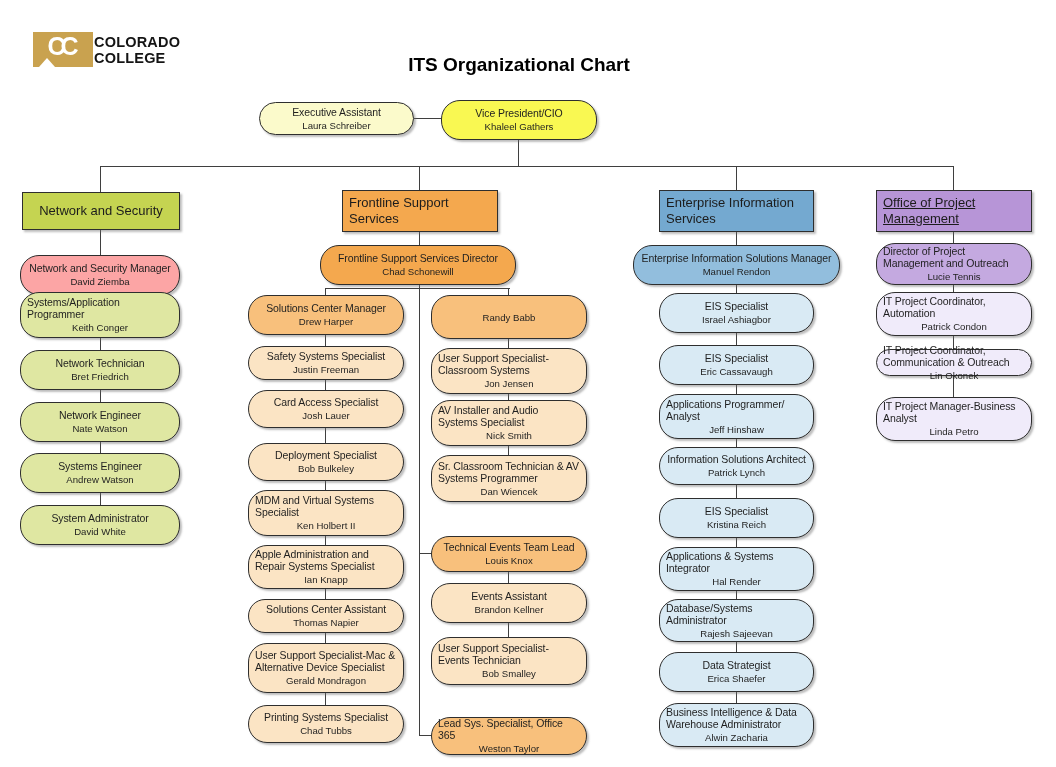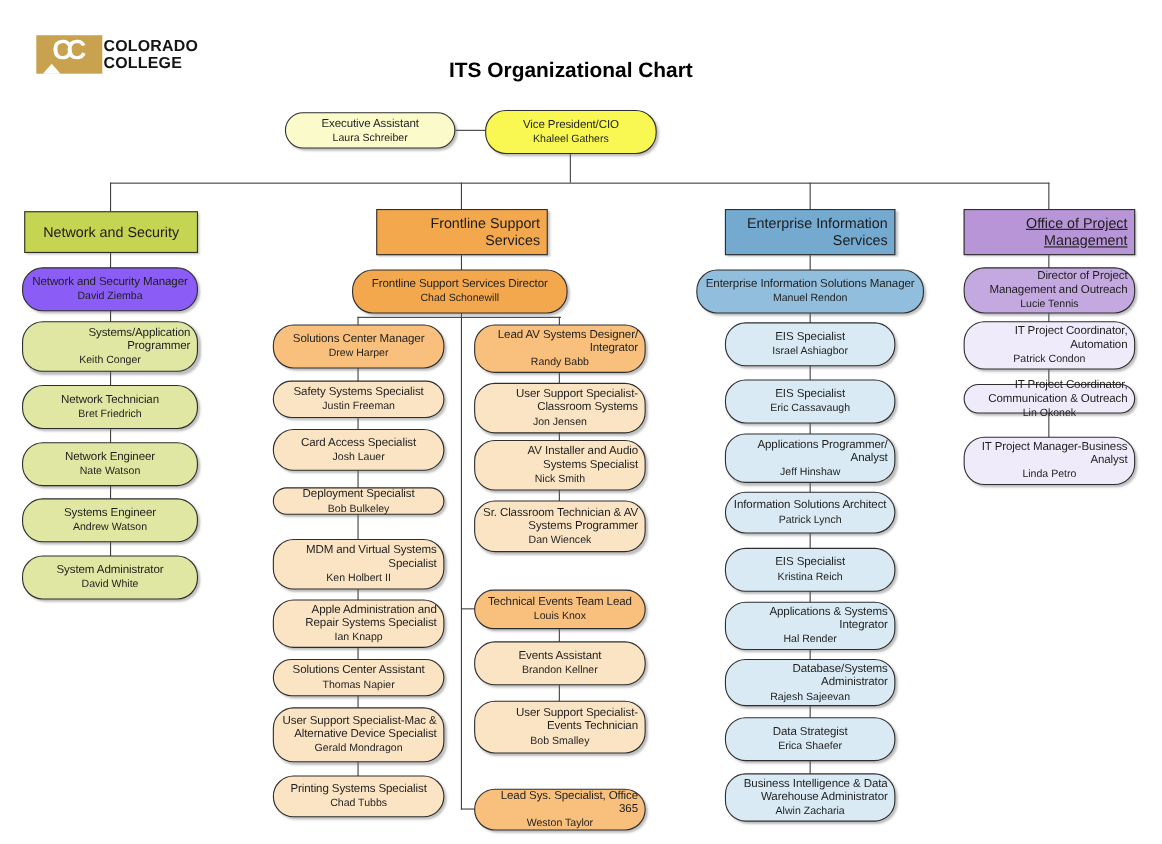--- a/index.html
+++ b/index.html
@@ -1,27 +1,27 @@
 <!DOCTYPE html>
 <html><head>
 <meta charset="utf-8">
 <style>
   html,body{margin:0;padding:0;background:#ffffff;font-family:"Liberation Sans",sans-serif;}
   .canvas{position:relative;width:1056px;height:767px;background:#ffffff;overflow:hidden;}
   .line{position:absolute;background:#3f3f3f;z-index:1;}
   .box{position:absolute;box-sizing:border-box;border:1.2px solid #2e2e2e;display:flex;flex-direction:column;
-       align-items:center;justify-content:center;text-align:right;z-index:2;
+       align-items:center;justify-content:center;text-align:left;z-index:2;
        box-shadow:2px 2px 2px rgba(110,110,110,.45);padding:2px 6px;}
   .pill{border-radius:19px;}
   .t{font-size:10.5px;line-height:1.16;color:#1f1f1f;letter-spacing:-0.1px;}
   .n{font-size:9.6px;line-height:1.1;color:#1f1f1f;margin-top:3px;}
   .hdr{font-size:13px;line-height:1.2;color:#1c1c1c;}
   
   .yl{background:#FBFACB;} .yh{background:#F9F852;}
-  .gh{background:#C5D451;} .gm{background:#8b5cf6;} .gl{background:#DFE7A2;}
+  .gh{background:#C5D451;} .gm{background:#fca5a5;margin-top:12px;} .gl{background:#DFE7A2;}
   .oh{background:#F4A84E;} .om{background:#F8C07C;} .ol{background:#FBE4C4;}
   .bh{background:#74A9D0;} .bm{background:#92BEDD;} .bl{background:#D9EAF4;}
   .ph{background:#B795D7;text-decoration:underline;} .pm{background:#C4A9E0;} .pl{background:#F0EBFA;}
   
   .logo-mark{position:absolute;left:33px;top:32px;width:55px;height:35px;background:#C9A24F;
              display:flex;justify-content:center;color:#ffffff;font-weight:bold;
              font-size:25px;letter-spacing:-5px;z-index:2;padding-right:5px;}
   .mountain{position:absolute;left:6px;bottom:0;width:0;height:0;border-left:8px solid transparent;
             border-right:8px solid transparent;border-bottom:9px solid #ffffff;}
   .logo-text{position:absolute;left:94px;top:35px;font-weight:bold;font-size:14.5px;line-height:1.07;
@@ -113,21 +113,21 @@
     <span class="n">Drew Harper</span>
   </div>
   <div class="box pill ol" style="left:248px;top:346px;width:156px;height:34px">
     <span class="t">Safety Systems Specialist</span>
     <span class="n">Justin Freeman</span>
   </div>
   <div class="box pill ol" style="left:248px;top:390px;width:156px;height:38px">
     <span class="t">Card Access Specialist</span>
     <span class="n">Josh Lauer</span>
   </div>
-  <div class="box pill ol" style="left:248px;top:443px;width:156px;height:25px">
+  <div class="box pill ol" style="left:248px;top:443px;width:156px;height:38px">
     <span class="t">Deployment Specialist</span>
     <span class="n">Bob Bulkeley</span>
   </div>
   <div class="box pill ol" style="left:248px;top:545px;width:156px;height:44px">
     <span class="t">Apple Administration and Repair Systems Specialist</span>
     <span class="n">Ian Knapp</span>
   </div>
   <div class="box pill ol" style="left:248px;top:490px;width:156px;height:46px">
     <span class="t">MDM and Virtual Systems Specialist</span>
     <span class="n">Ken Holbert II</span>
@@ -139,21 +139,20 @@
   <div class="box pill ol" style="left:248px;top:643px;width:156px;height:50px">
     <span class="t">User Support Specialist-Mac &amp; Alternative Device Specialist</span>
     <span class="n">Gerald Mondragon</span>
   </div>
   <div class="box pill ol" style="left:248px;top:705px;width:156px;height:38px">
     <span class="t">Printing Systems Specialist</span>
     <span class="n">Chad Tubbs</span>
   </div>
 
   <div class="box pill om" style="left:431px;top:295px;width:156px;height:44px">
-    <span class="t">Lead AV Systems Designer/ Integrator</span>
     <span class="n">Randy Babb</span>
   </div>
   <div class="box pill ol" style="left:431px;top:348px;width:156px;height:46px">
     <span class="t">User Support Specialist-Classroom Systems</span>
     <span class="n">Jon Jensen</span>
   </div>
   <div class="box pill ol" style="left:431px;top:400px;width:156px;height:46px">
     <span class="t">AV Installer and Audio Systems Specialist</span>
     <span class="n">Nick Smith</span>
   </div>

